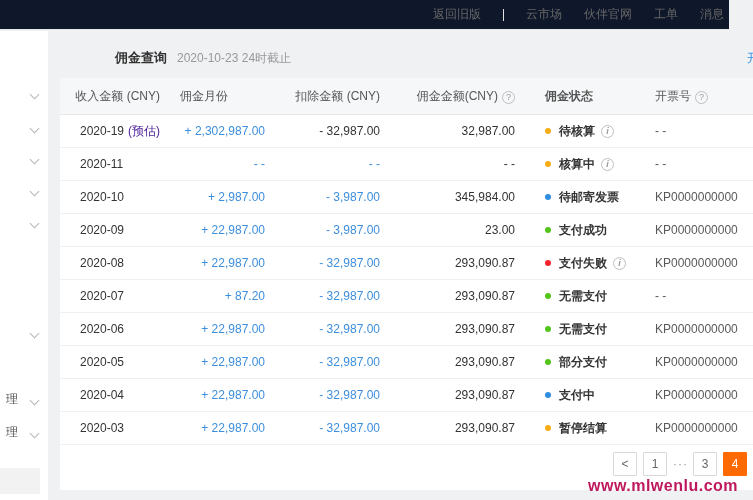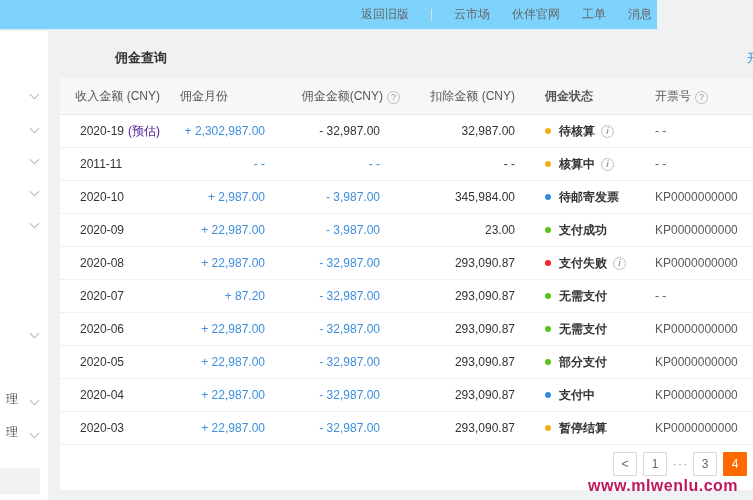--- a/index.html
+++ b/index.html
@@ -1,21 +1,21 @@
 <!DOCTYPE html>
 <html><head>
 <meta charset="utf-8">
 <style>
   * { margin:0; padding:0; box-sizing:border-box; }
   html,body { width:753px; height:500px; overflow:hidden; }
   body { font-family:"Liberation Sans","DejaVu Sans",sans-serif; background:#f0f1f2; position:relative; }
   #app { position:relative; width:753px; height:500px; }
 
   
-  .topbar { position:absolute; left:0; top:0; width:657px; height:30px; background:#7dd3fc;
+  .topbar { position:absolute; left:0; top:0; width:729px; height:30px; background:#0f172a;
             border-bottom:1px solid #e8e8e8; display:flex; align-items:center; justify-content:flex-end;
             font-size:12px; color:#666; padding-right:5px; z-index:5; }
   .topbar .tn-link { margin-left:22px; cursor:pointer; white-space:nowrap; }
   .topbar .tn-divider { width:1px; height:12px; background:#e0e0e0; margin-left:22px; }
 
   
   .sidebar { position:absolute; left:0; top:31px; width:48px; height:469px; background:#fff; z-index:4; }
   .chev { position:absolute; left:31px; width:7px; height:7px;
           border-right:1.5px solid #b9b9b9; border-bottom:1.5px solid #b9b9b9;
           transform:rotate(45deg); }
@@ -93,48 +93,49 @@
     <span class="chev" style="top:299px"></span>
     <span class="side-label" style="top:360px">理</span>
     <span class="chev" style="top:366px"></span>
     <span class="side-label" style="top:393px">理</span>
     <span class="chev" style="top:399px"></span>
     <span class="side-footer-box"></span>
   </div>
 
   <div class="title-row">
     <span class="page-title">佣金查询</span>
+    <span class="deadline">2020-10-23 24时截止</span>
     <span class="notice-link">开票注意事项</span>
   </div>
 
   <div class="card">
     <div class="thead">
       <span class="cell c-income">收入金额 (CNY)</span>
       <span class="cell c-month">佣金月份</span>
+      <span class="cell c-deduct">扣除金额 (CNY)</span>
       <span class="cell c-amount"><span>佣金金额(CNY)</span><span class="circle-icon q"></span></span>
-      <span class="cell c-deduct">扣除金额 (CNY)</span>
       <span class="cell c-status">佣金状态</span>
       <span class="cell c-invoice"><span>开票号</span><span class="circle-icon q"></span></span>
     </div>
     <div>
   <div class="trow">
     <span class="cell c-month"><span class="m">2020-19</span><span class="note">(预估)</span></span>
     <span class="cell c-income blue">+ 2,302,987.00</span>
     <span class="cell c-deduct">- 32,987.00</span>
     <span class="cell c-amount">32,987.00</span>
     <span class="cell c-status">
       <span class="dot" style="background: rgb(245, 173, 20);"></span>
       <span class="st-label">待核算</span>
       <span class="circle-icon i info-icon"></span>
     </span>
     <span class="cell c-invoice">- -</span>
   </div>
 
   <div class="trow">
-    <span class="cell c-month"><span class="m">2011-11</span><span class="note"></span></span>
+    <span class="cell c-month"><span class="m">2020-11</span><span class="note"></span></span>
     <span class="cell c-income blue">- -</span>
     <span class="cell c-deduct blue">- -</span>
     <span class="cell c-amount">- -</span>
     <span class="cell c-status">
       <span class="dot" style="background: rgb(245, 173, 20);"></span>
       <span class="st-label">核算中</span>
       <span class="circle-icon i info-icon"></span>
     </span>
     <span class="cell c-invoice">- -</span>
   </div>

